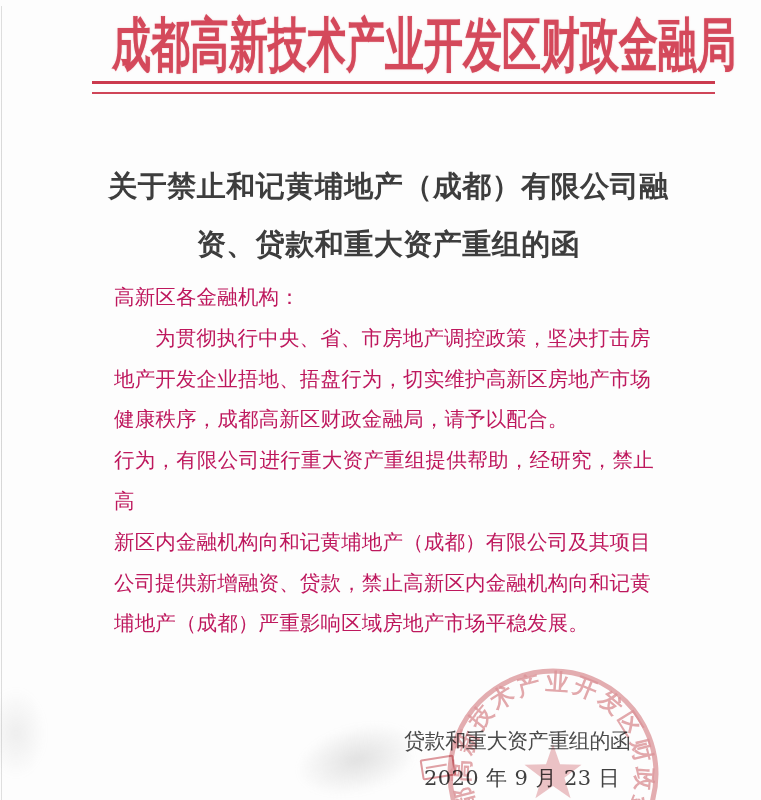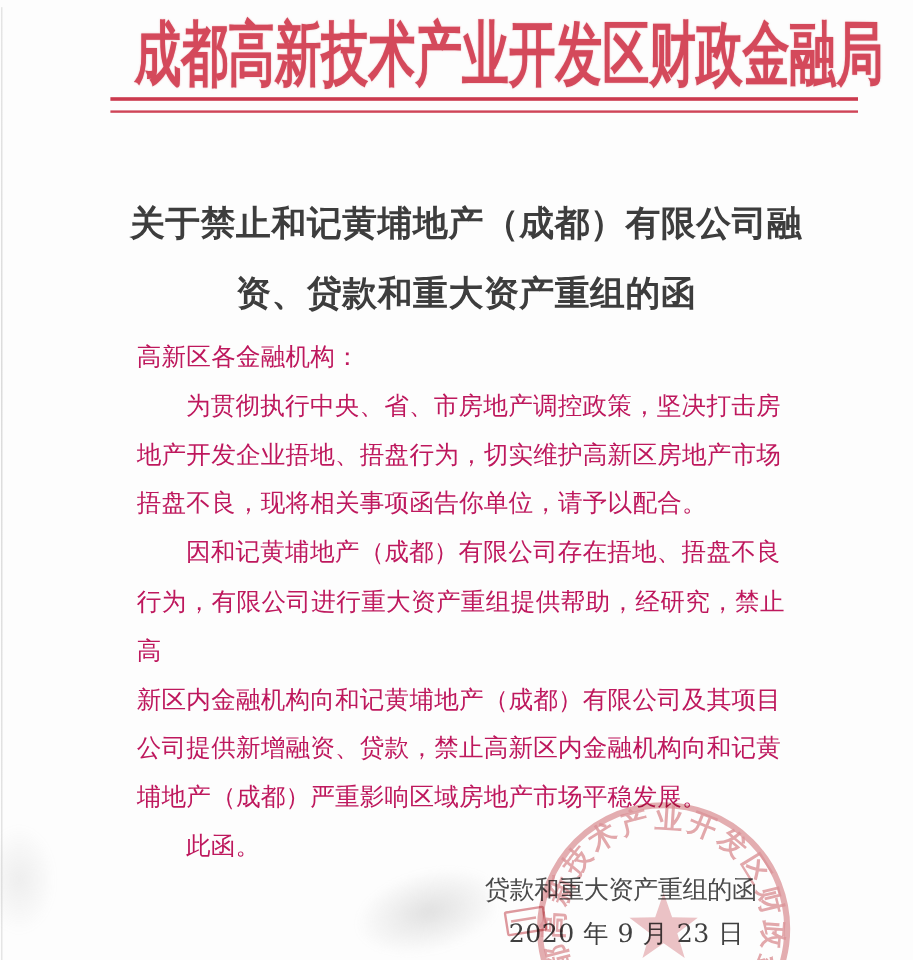--- a/index.html
+++ b/index.html
@@ -101,27 +101,25 @@
 
   <div class="doc-title">
     <div>关于禁止和记黄埔地产（成都）有限公司融</div>
     <div>资、贷款和重大资产重组的函</div>
   </div>
 
   <div class="body-block">
     <span class="body-line">高新区各金融机构：</span>
     <span class="body-line indent">为贯彻执行中央、省、市房地产调控政策，坚决打击房</span>
     <span class="body-line">地产开发企业捂地、捂盘行为，切实维护高新区房地产市场</span>
-    <span class="body-line">捂盘不良，现将相关事项函告你单位，请予以配合。</span>
-    <span class="body-line indent">因和记黄埔地产（成都）有限公司存在捂地、捂盘不良</span>
+    <span class="body-line">健康秩序，成都高新区财政金融局，请予以配合。</span>
     <span class="body-line">行为，有限公司进行重大资产重组提供帮助，经研究，禁止高</span>
     <span class="body-line">新区内金融机构向和记黄埔地产（成都）有限公司及其项目</span>
     <span class="body-line">公司提供新增融资、贷款，禁止高新区内金融机构向和记黄</span>
     <span class="body-line">埔地产（成都）严重影响区域房地产市场平稳发展。</span>
-    <span class="body-line indent">此函。</span>
   </div>
 
   <div class="smudge"></div>
   <div class="smudge2"></div>
 
   <div class="sig-agency">贷款和重大资产重组的函</div>
   <div class="sig-date">2020 年 9 月 23 日</div>
 
   <div class="seal-fragment"></div>
 

